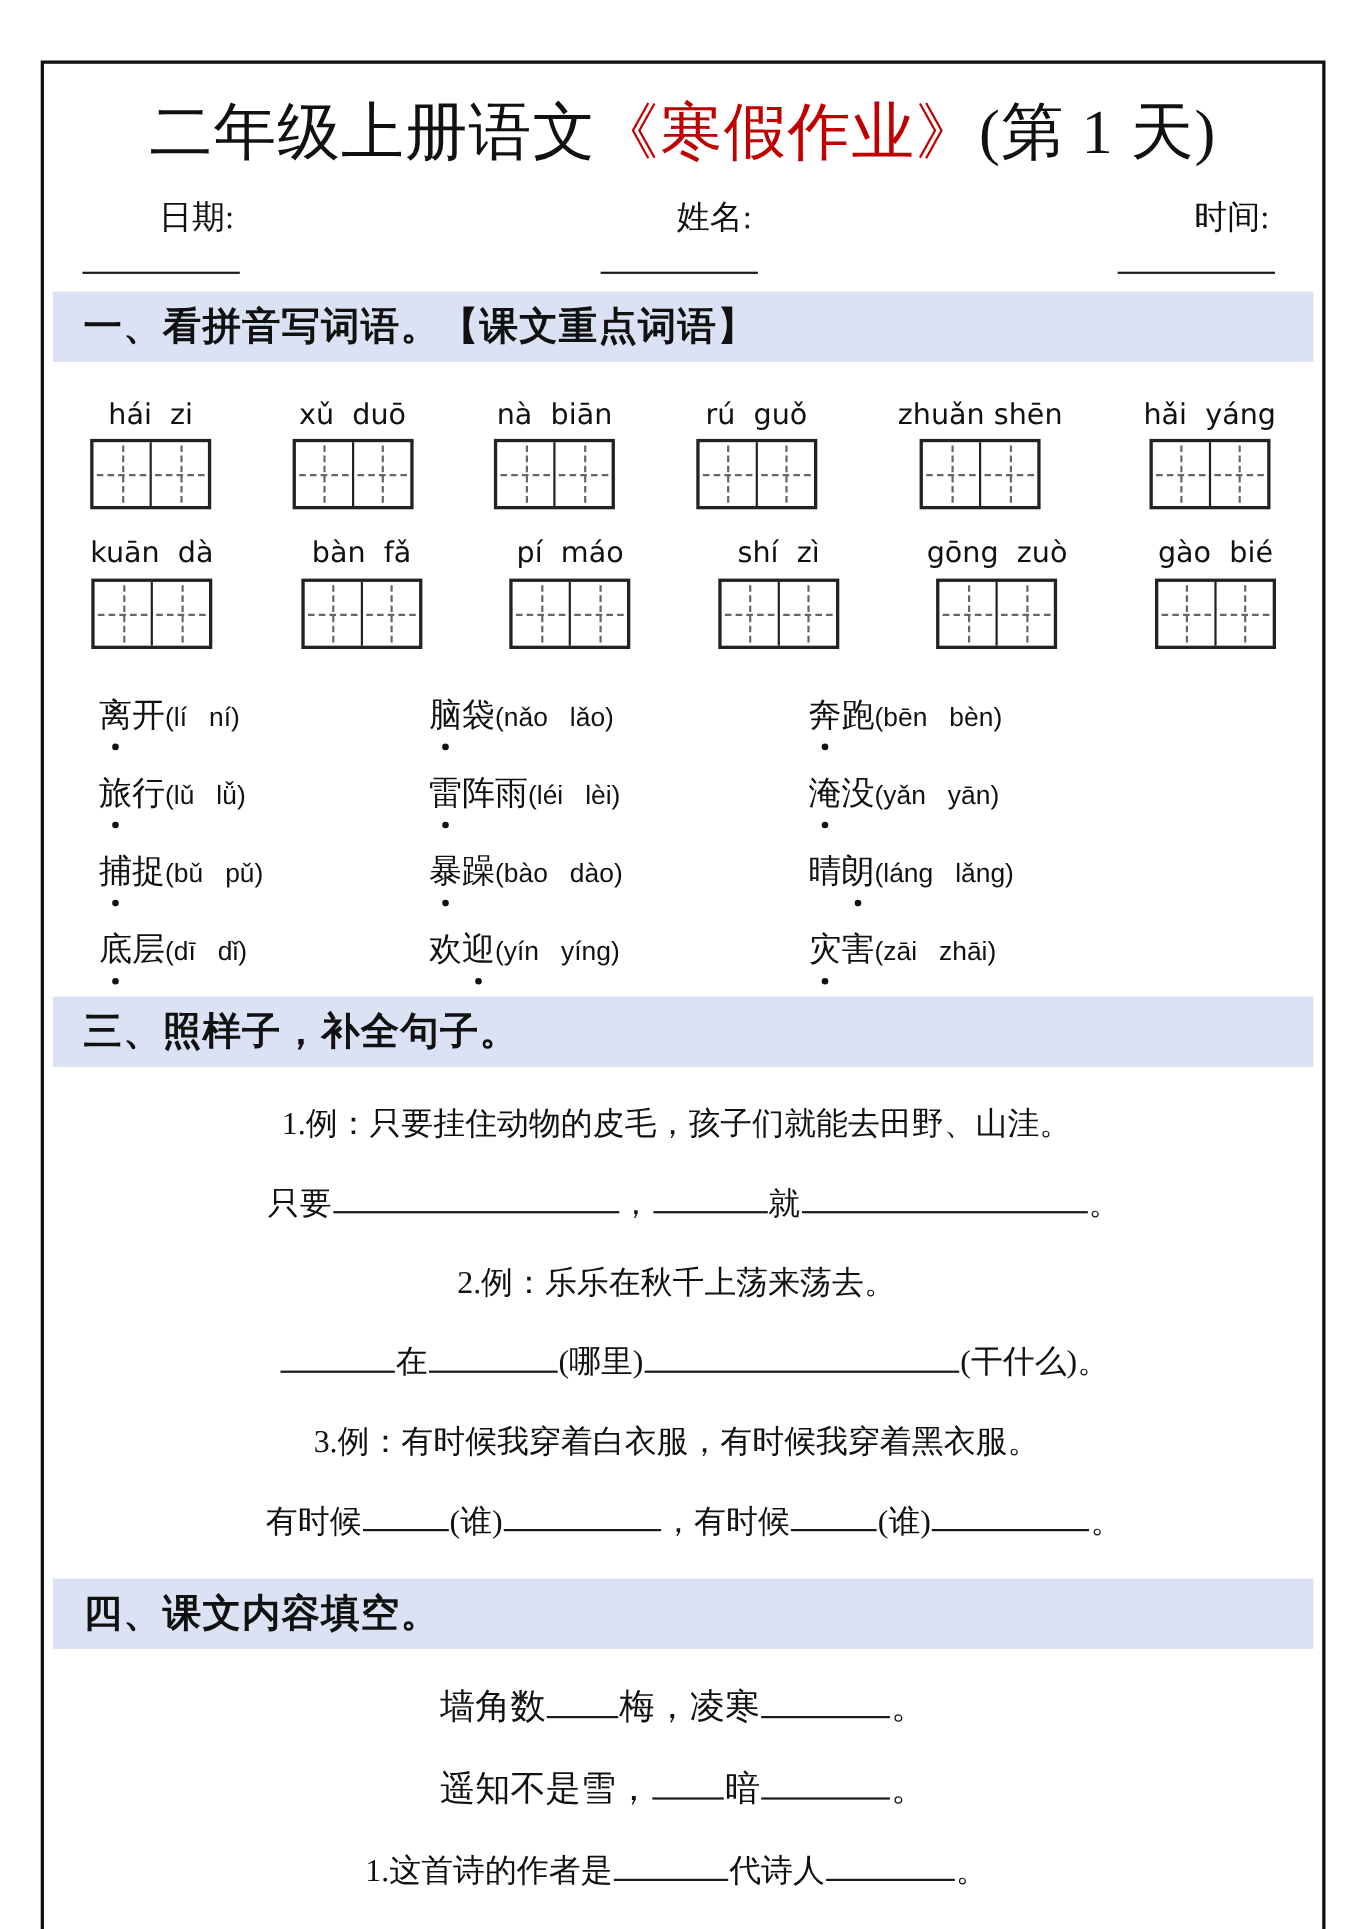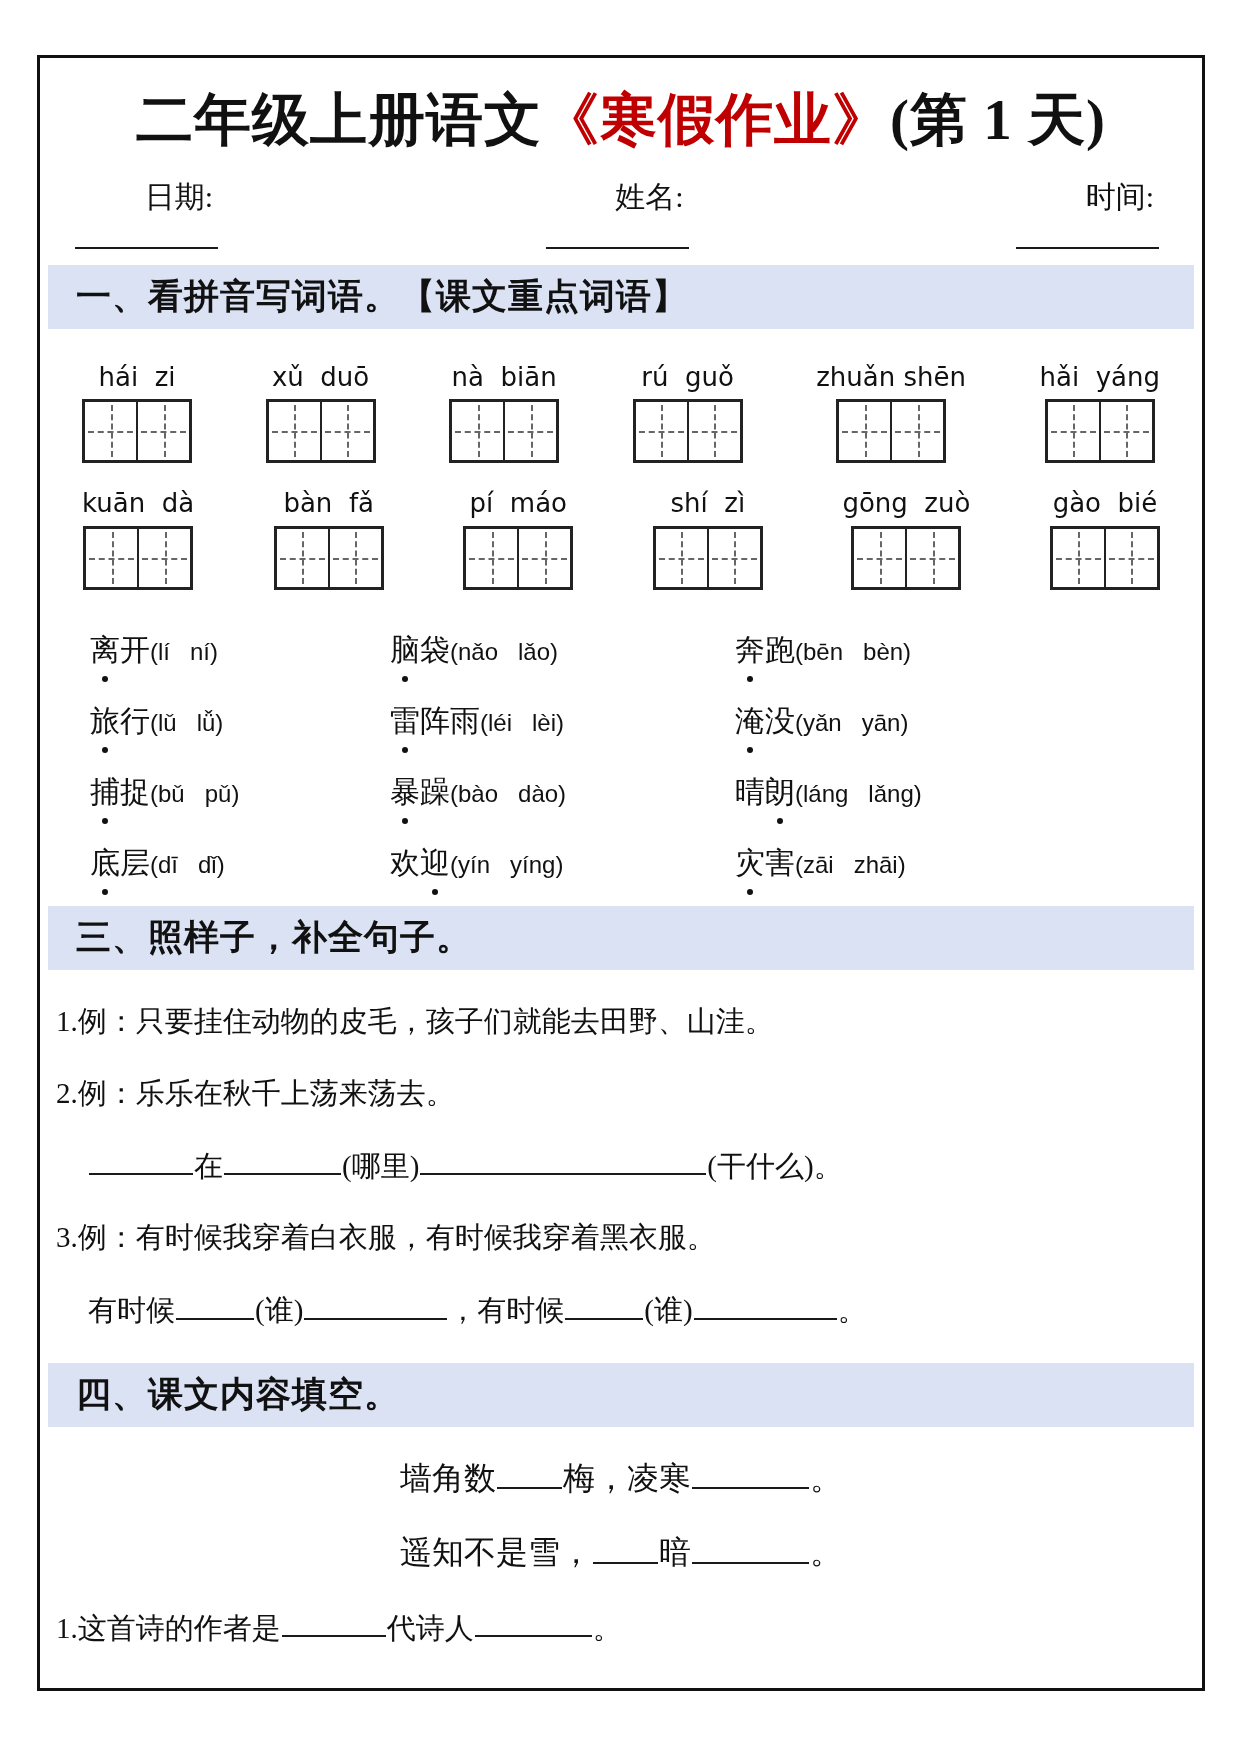--- a/index.html
+++ b/index.html
@@ -12,21 +12,21 @@
     box-sizing:border-box;
     margin:55px 36px 0 37px;
     min-height:1630px;
     border:3px solid #111;
     padding:10px 28px 10px 28px;
     background:#fff;
   }
   
   .title{
     text-align:center;
-    font-size:57px;font-weight:bold;
+    font-size:57px;font-weight:normal;
     letter-spacing:1px;
     margin:14px 0 10px 0;
     white-space:nowrap;
   }
   .title .hl{color:var(--accent,#c00000);}
   
   .meta-row{
     display:flex;justify-content:space-between;
     font-size:30px;margin:18px 14px 8px 6px;
   }
@@ -76,21 +76,21 @@
   .read-word .ch{position:relative;display:inline-block;}
   .read-word .ch.dotted::after{
     content:"";position:absolute;left:50%;transform:translateX(-50%);
     bottom:-11px;width:6px;height:6px;border-radius:50%;background:#111;
   }
   .opts{
     font-family:Liberation Sans, sans-serif;
     font-size:24px;white-space:pre;
   }
   
-  .lines{font-size:29px;}
+  .lines{font-size:29px;text-align:center;}
   .line{margin:32px 0;}
   .line.example{margin-left:-12px;}
   .line.answer{margin-left:20px;}
   .blank{
     display:inline-block;height:0.95em;
     border-bottom:2.5px solid #1a1a1a;
     margin:0 1px;
   }
   .poem-lines{text-align:center;font-size:32px;}
   .poem-lines .line{margin:30px 0;}
@@ -225,20 +225,21 @@
       <div class="read-item"><span class="read-word"><span class="ch dotted">暴</span><span class="ch">躁</span></span><span class="opts">(bào   dào)</span></div>
       <div class="read-item"><span class="read-word"><span class="ch">晴</span><span class="ch dotted">朗</span></span><span class="opts">(láng   lǎng)</span></div>
       <div class="read-item"><span class="read-word"><span class="ch dotted">底</span><span class="ch">层</span></span><span class="opts">(dī   dǐ)</span></div>
       <div class="read-item"><span class="read-word"><span class="ch">欢</span><span class="ch dotted">迎</span></span><span class="opts">(yín   yíng)</span></div>
       <div class="read-item"><span class="read-word"><span class="ch dotted">灾</span><span class="ch">害</span></span><span class="opts">(zāi   zhāi)</span></div>
     </div>
 
   <div class="band">三、照样子，补全句子。</div>
   <div class="lines">
       <div class="line example"><span class="txt">1.例：只要挂住动物的皮毛，孩子们就能去田野、山洼。</span></div>
+      <div class="line answer"><span class="txt">只要</span><span class="blank" style="width: 260px;"></span><span class="txt">，</span><span class="blank" style="width: 104px;"></span><span class="txt">就</span><span class="blank" style="width: 260px;"></span><span class="txt">。</span></div>
       <div class="line example"><span class="txt">2.例：乐乐在秋千上荡来荡去。</span></div>
       <div class="line answer"><span class="blank" style="width: 104px;"></span><span class="txt">在</span><span class="blank" style="width: 117px;"></span><span class="txt">(哪里)</span><span class="blank" style="width: 286px;"></span><span class="txt">(干什么)。</span></div>
       <div class="line example"><span class="txt">3.例：有时候我穿着白衣服，有时候我穿着黑衣服。</span></div>
       <div class="line answer"><span class="txt">有时候</span><span class="blank" style="width: 78px;"></span><span class="txt">(谁)</span><span class="blank" style="width: 143px;"></span><span class="txt">，有时候</span><span class="blank" style="width: 78px;"></span><span class="txt">(谁)</span><span class="blank" style="width: 143px;"></span><span class="txt">。</span></div>
     </div>
 
   <div class="band">四、课文内容填空。</div>
   <div class="lines poem-lines">
       <div class="line"><span class="txt">墙角数</span><span class="blank" style="width: 65px;"></span><span class="txt">梅，凌寒</span><span class="blank" style="width: 117px;"></span><span class="txt">。</span></div>
       <div class="line"><span class="txt">遥知不是雪，</span><span class="blank" style="width: 65px;"></span><span class="txt">暗</span><span class="blank" style="width: 117px;"></span><span class="txt">。</span></div>

